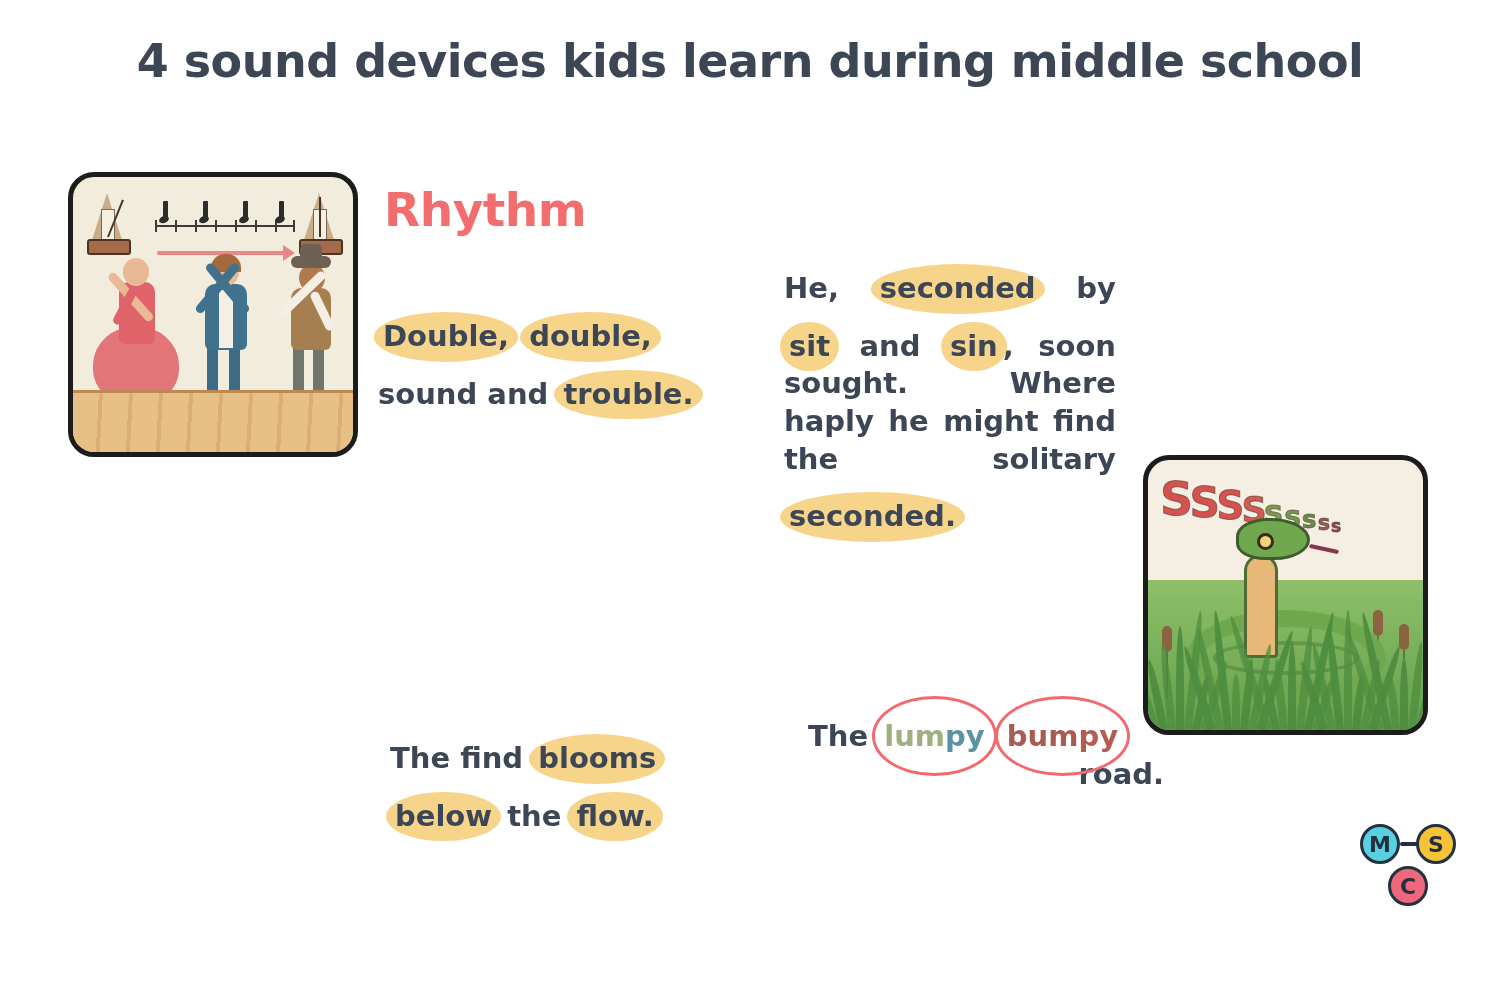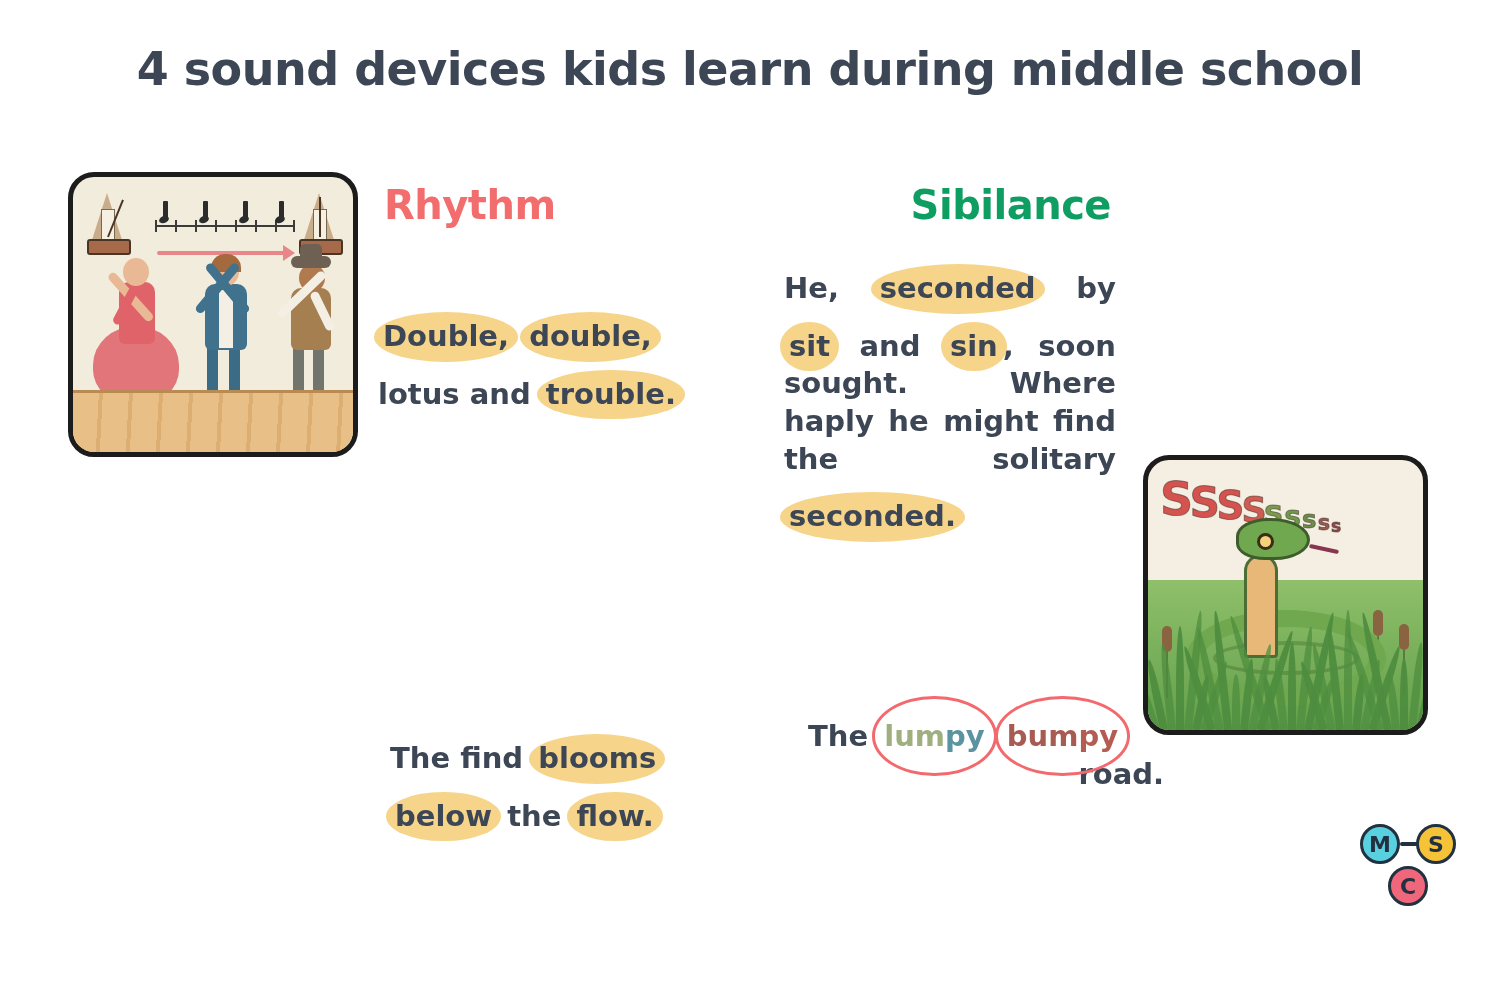--- a/index.html
+++ b/index.html
@@ -8,21 +8,21 @@
     width:1500px;height:1000px;
     background:#ffffff;
     font-family:"Liberation Sans", sans-serif;
     overflow:hidden;
     position:relative;
   }
   .page{position:relative;width:1500px;height:1000px;}
 
   
   .page-title{
-    position:absolute;left:0;top:42px;width:1500px;
+    position:absolute;left:0;top:34px;width:1500px;
     text-align:center;
     font-size:46px;font-weight:bold;
     letter-spacing:-0.5px;
     color:#3D4655;
     font-family:"DejaVu Sans", sans-serif;
   }
 
   
   .cell{position:absolute;}
 
@@ -92,21 +92,21 @@
     font-family:"DejaVu Sans", sans-serif;font-weight:bold;font-size:22px;color:#22313f;box-sizing:border-box;}
   #badge-m{left:8px;top:0;background:#58d0e0;}
   #badge-s{left:64px;top:0;background:#f6c338;}
   #badge-c{left:36px;top:42px;background:#f0677c;}
   .badge-link{position:absolute;left:48px;top:18px;width:18px;height:4px;background:#22313f;border-radius:2px;}
 
   
   .heading{
     position:absolute;
     font-family:"DejaVu Sans", sans-serif;
-    font-weight:bold;font-size:40px;letter-spacing:-0.5px;white-space:nowrap;
+    font-weight:bold;font-size:47px;letter-spacing:-0.5px;white-space:nowrap;
   }
   #h-rhythm{left:384px;top:182px;color:#F26D6D;}
   #h-sibilance{left:1111px;top:182px;color:#0E9E62;transform:translateX(-100%);}
   #h-assonance{left:715px;top:602px;color:#64A0F0;transform:translateX(-100%);}
   #h-consonance{left:793px;top:602px;color:#F7953C;}
 
   
   .body-text{
     position:absolute;
     font-family:"DejaVu Sans", sans-serif;
@@ -210,23 +210,22 @@
       <div class="d-body" style="left:22px;bottom:54px;width:40px;height:62px;background:#a67f51;"></div>
       <div class="d-head" style="left:30px;bottom:112px;background:#b07a4e;"></div>
       <div class="hat" style="left:22px;bottom:136px;"></div>
       <div class="d-arm" style="left:6px;bottom:88px;background:#f3efe4;transform:rotate(46deg);"></div>
       <div class="d-arm" style="left:58px;bottom:74px;height:42px;background:#f3efe4;transform:rotate(-26deg);"></div>
     </div>
     <div class="floor"></div>
   </div>
 
   <div class="heading" id="h-rhythm">Rhythm</div>
-  <div class="body-text" id="t-rhythm"><span class="hl">Double,</span><span> </span><span class="hl">double,</span><span> lotus and </span><span class="hl">trouble.</span></div>
-
-  <div class="heading" id="h-sibilance">Sibilance</div>
+  <div class="body-text" id="t-rhythm"><span class="hl">Double,</span><span> </span><span class="hl">double,</span><span> sound and </span><span class="hl">trouble.</span></div>
+
   <div class="body-text" id="t-sibilance"><span>He, </span><span class="hl">seconded</span><span> by </span><span class="hl">sit</span><span> and </span><span class="hl">sin</span><span>, soon sought.&nbsp; Where haply he might find the solitary </span><span class="hl">seconded.</span></div>
 
   <div class="illus cell" id="snake-illus">
     <div class="sss">
         <span style="font-size: 46px; color: rgb(212, 83, 79); left: 0px; top: 0px; -webkit-text-stroke: 1px rgba(60, 40, 30, 0.5);">S</span>
         <span style="font-size: 42.4px; color: rgb(212, 83, 79); left: 29.44px; top: 5.5px; -webkit-text-stroke: 1px rgba(60, 40, 30, 0.5);">S</span>
         <span style="font-size: 38.8px; color: rgb(212, 83, 79); left: 56.576px; top: 11px; -webkit-text-stroke: 1px rgba(60, 40, 30, 0.5);">S</span>
         <span style="font-size: 35.2px; color: rgb(207, 91, 82); left: 81.408px; top: 16.5px; -webkit-text-stroke: 1px rgba(60, 40, 30, 0.5);">S</span>
         <span style="font-size: 31.6px; color: rgb(124, 154, 78); left: 103.936px; top: 22px; -webkit-text-stroke: 1px rgba(60, 40, 30, 0.5);">s</span>
         <span style="font-size: 28px; color: rgb(110, 154, 74); left: 124.16px; top: 27.5px; -webkit-text-stroke: 1px rgba(60, 40, 30, 0.5);">s</span>

